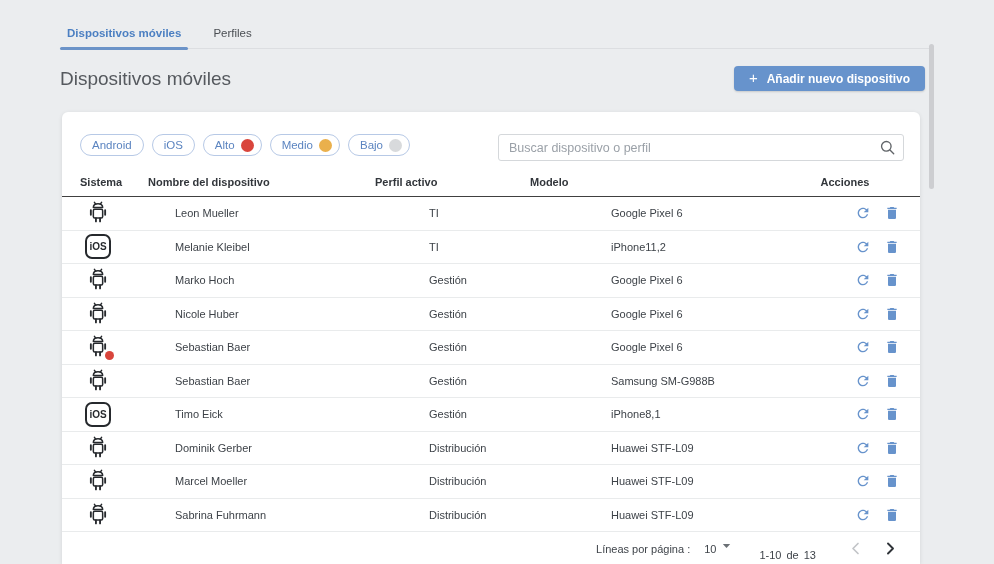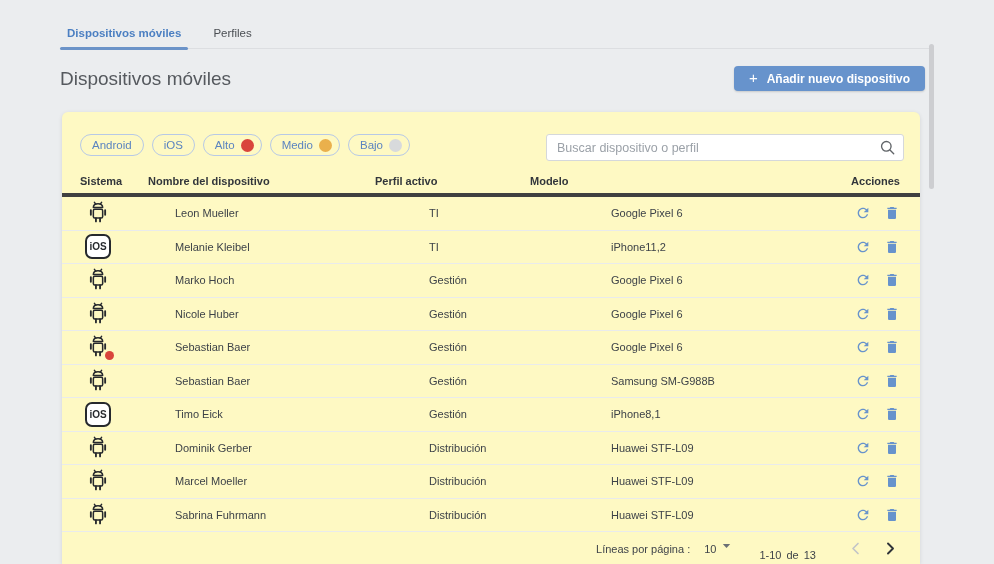--- a/index.html
+++ b/index.html
@@ -42,59 +42,59 @@
     background: #6793cc; color: #fff; border: none; cursor: pointer;
     font-family: inherit; font-size: 12px; font-weight: bold;
     height: 25px; padding: 0 15px; border-radius: 4px;
     box-shadow: 0 1px 2px rgba(0,0,0,.15);
   }
   .add-btn .plus { font-size: 15px; font-weight: 400; line-height: 1; position: relative; top: -1px; }
 
   
   .card {
     position: absolute; left: 62px; top: 112px; width: 858px; bottom: 0;
-    background: #fef9c3; border-radius: 6px 6px 0 0;
+    background: #ffffff; border-radius: 6px 6px 0 0;
     box-shadow: 0 1px 4px rgba(0,0,0,.10);
   }
 
   
   .toolbar {
     padding: 22px 16px 0 18px; height: 49px;
     display: flex; justify-content: space-between; align-items: flex-start;
   }
   .chips { display: flex; gap: 8px; }
   .chip {
     display: flex; align-items: center; gap: 6px;
     height: 22px; padding: 0 11px;
     border: 1px solid #b7c9e6; border-radius: 12px; background: transparent;
     color: #5b84c0; font-family: inherit; font-size: 11.5px; cursor: pointer;
   }
   .chip .dot { width: 13px; height: 13px; border-radius: 50%; margin-right: -4px; }
-  .searchbox { position: relative; width: 358px; text-decoration: underline; }
+  .searchbox { position: relative; width: 406px; text-decoration: underline; }
   .searchbox input {
     width: 100%; height: 27px; border: 1px solid #d5d8db; border-radius: 3px;
     background: #fff; font-family: inherit; font-size: 12.5px; color: #3d4248;
     padding: 0 32px 0 10px; outline: none;
   }
   .searchbox input::placeholder { color: #9ba1a8; }
   .searchbox .search-ic { position: absolute; right: 8px; top: 5px; }
 
   
   .thead, .trow {
     display: grid;
     grid-template-columns: 68px 227px 155px 1fr 110px;
     align-items: center;
     padding: 0 20px 0 18px;
   }
   .thead {
     margin-top: 7px; height: 29px;
-    border-bottom: 4px solid #404040;
+    border-bottom: 1px solid #404040;
     font-size: 11px; font-weight: bold; color: #32363b;
   }
-  .thead .h-actions { text-align: right; }
+  .thead .h-actions { text-align: center; }
   .trow {
     height: 33.5px; border-bottom: 1px solid #e9ebec;
     font-size: 11px; color: #3d4248; cursor: pointer; gap: 27px;
   }
   .c-sys { padding-left: 5px; }
   .os-wrap { position: relative; display: inline-flex; }
   .ios-box {
     width: 26px; height: 25px; border: 2px solid #26292d; border-radius: 7px;
     display: flex; align-items: center; justify-content: center;
     font-size: 10px; font-weight: bold; color: #26292d; background: #fff;

